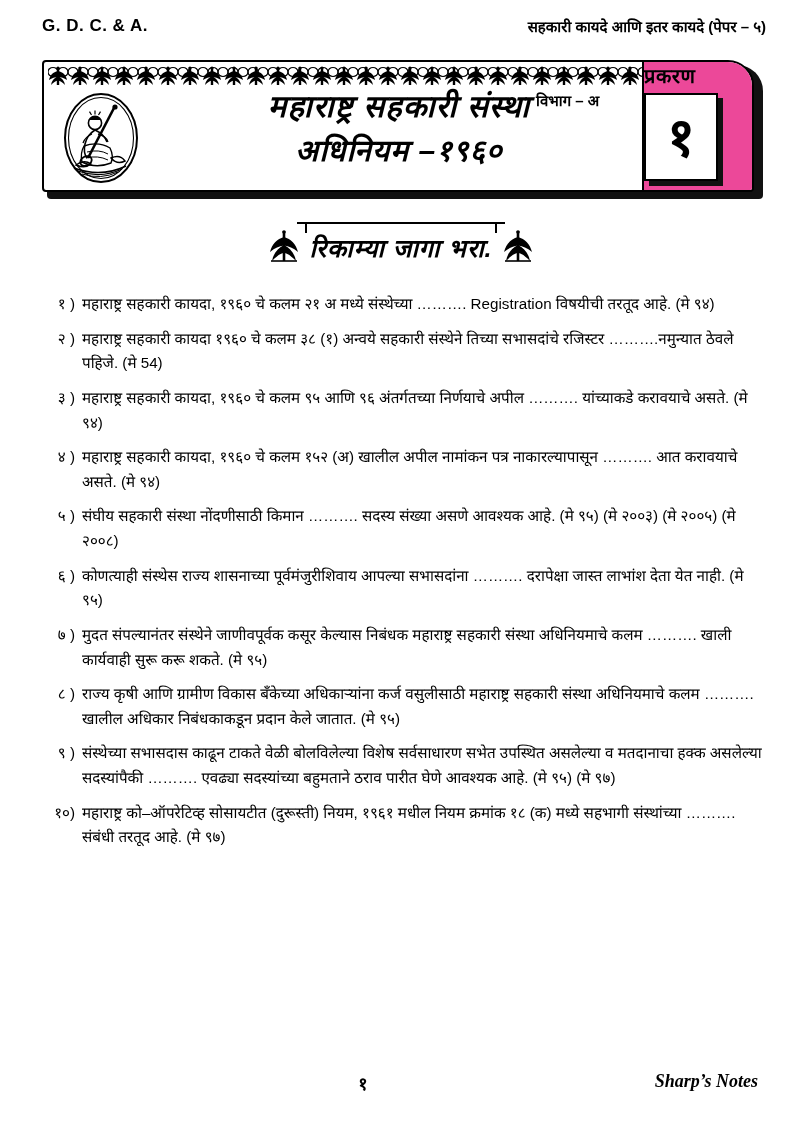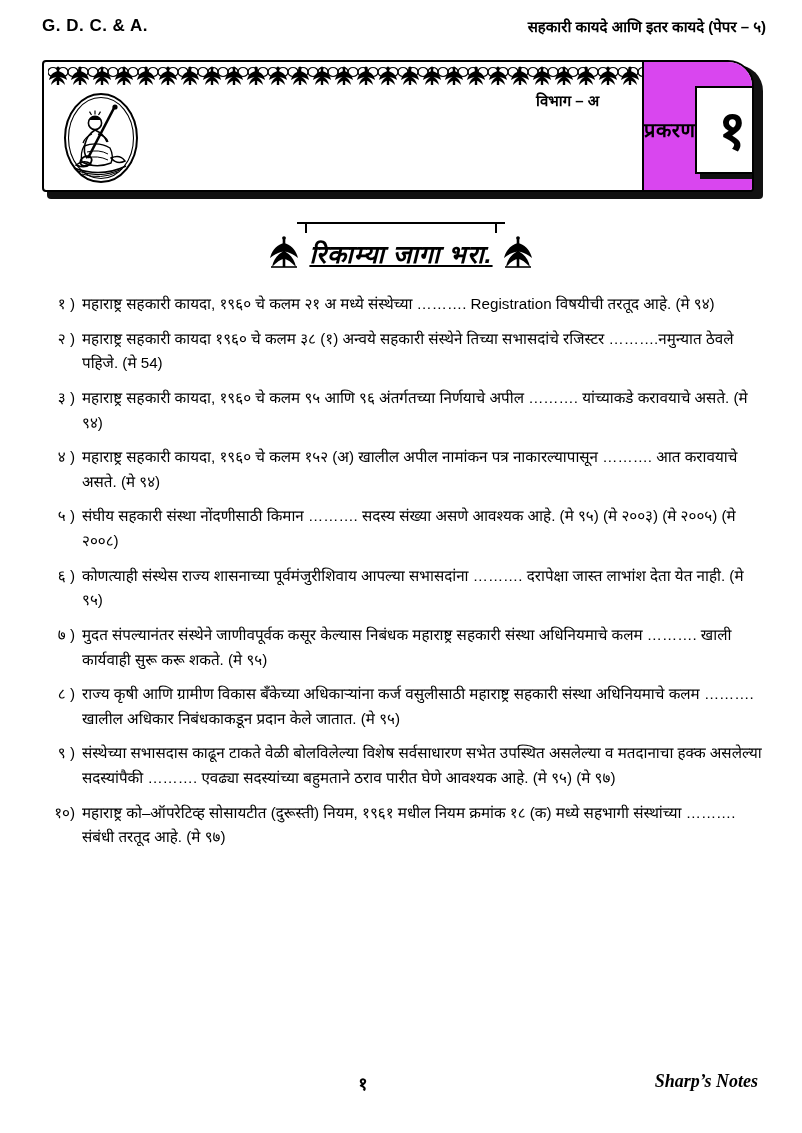--- a/index.html
+++ b/index.html
@@ -107,23 +107,24 @@
     font-size: 15px;
     white-space: nowrap;
   }
 
   
   .chapter-box {
     position: absolute;
     top: 0; right: 0;
     width: 110px; height: 132px;
     border-left: 2.5px solid #000;
-    background: #d946ef;
-    display: flex;
-    align-items: center;
+    background: #ec4899;
+    display: flex;
+    flex-direction: column;
+    align-items: flex-start;
   }
   .chapter-label {
     font-family: "Liberation Sans", "DejaVu Sans", sans-serif;
     font-weight: 700;
     font-size: 20px;
     line-height: 1;
     margin-top: 4px;
     letter-spacing: .5px;
   }
   .chapter-num-shadow {
@@ -160,22 +161,21 @@
     position: absolute;
     top: 222px; left: 0; right: 0;
     display: flex;
     justify-content: center;
   }
   .section-head-inner {
     position: relative;
     display: inline-flex;
     align-items: center;
     gap: 10px;
-    padding-top: 14px;
-    text-decoration: underline;
+    padding-top: 8px;
   }
   .section-rule {
     position: absolute;
     top: 0; left: 28px; right: 28px;
     height: 0;
     border-top: 2px solid #000;
   }
   .section-rule::before, .section-rule::after {
     content: "";
     position: absolute;
@@ -363,20 +363,24 @@
         <path d="M24 66 q12 -3 22 2" fill="none" stroke="#000" stroke-width="1"></path>
 
         <path d="M14 73 q8 -6 15 -1 q-6 5 -15 1 Z" fill="none" stroke="#000" stroke-width="1.4"></path>
         <path d="M49 66 q9 -4 14 3 q-8 4 -14 -3 Z" fill="none" stroke="#000" stroke-width="1.4"></path>
         <path d="M12 76 q27 10 52 -2" fill="none" stroke="#000" stroke-width="1.6"></path>
         <path d="M16 79 q23 8 44 -2" fill="none" stroke="#000" stroke-width="1.2"></path>
         <path d="M20 82 q19 6 36 -2" fill="none" stroke="#000" stroke-width="1"></path>
       </svg>
     </div>
 
+    <div class="banner-titles">
+      <div class="title-line1">महाराष्ट्र सहकारी संस्था</div>
+      <div class="title-line2">अधिनियम  –१९६०</div>
+    </div>
 
     <div class="vibhag">विभाग – अ</div>
 
     <div class="chapter-box">
       <div class="chapter-label">प्रकरण</div>
       <div class="chapter-num-shadow">
         <div class="chapter-num">१</div>
       </div>
     </div>
 

